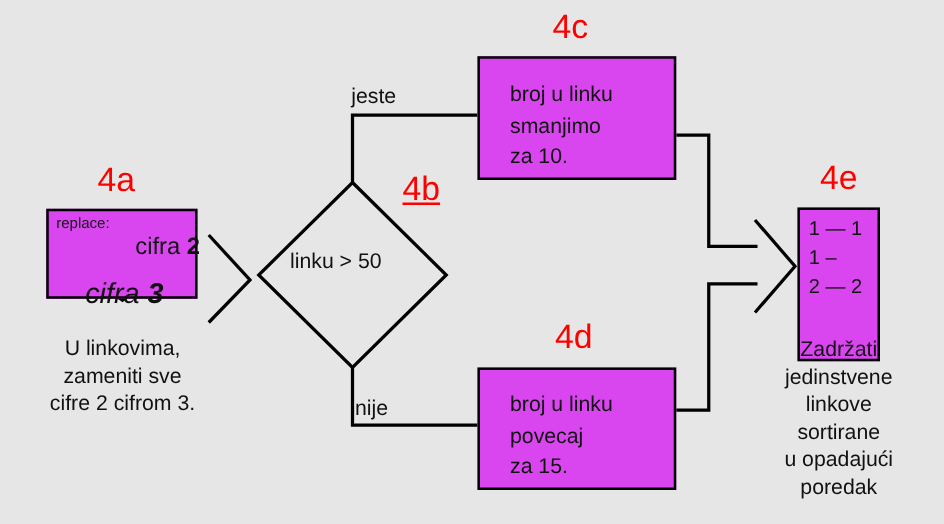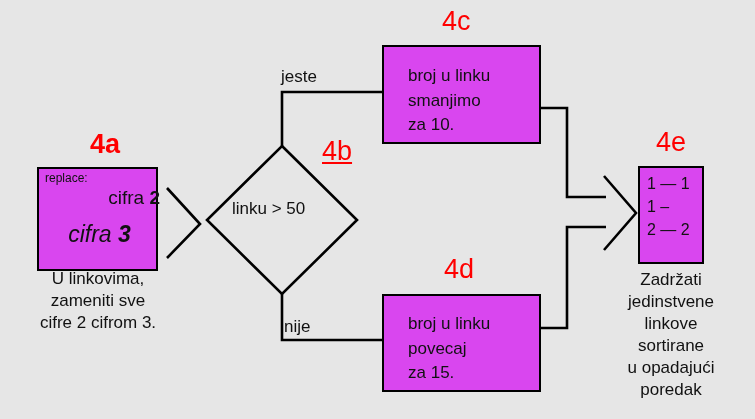--- a/index.html
+++ b/index.html
@@ -23,21 +23,21 @@
   }
 
   .box{
     position:absolute;
     border:2.5px solid #000;
     background:#d946ef;
     box-sizing:border-box;
   }
 
   
-  #box-4a{left:37px;top:167px;width:121px;height:104px;}
+  #box-4a{left:37px;top:167px;width:121px;height:72px;}
   #replace-label{
     position:absolute;left:6px;top:3px;
     font-size:12px;color:#111;line-height:1;
   }
   #cifra2{
     position:absolute;left:0;top:18px;width:121px;
     text-align:right;font-size:19px;color:#111;
   }
   #cifra3{
     position:absolute;left:0;top:52px;width:121px;
@@ -63,21 +63,21 @@
   }
 
   
   #box-4d{left:382px;top:294px;width:159px;height:98px;}
   #text-4d{
     position:absolute;left:24px;top:16px;width:135px;
     font-size:17px;color:#111;line-height:1.45;
   }
 
   
-  #box-4e{left:638px;top:166px;width:66px;height:98px;}
+  #box-4e{left:638px;top:166px;width:66px;height:123px;}
   #rows-4e{
     position:absolute;left:7px;top:4px;width:60px;
     font-size:16px;color:#111;line-height:1.45;
   }
   .e-row{display:block;white-space:pre;}
   #caption-4e{
     position:absolute;left:596px;top:269px;width:150px;
     text-align:center;font-size:17px;color:#111;line-height:1.3;
   }
 
@@ -105,21 +105,21 @@
 
     <polyline points="541,108 567,108 567,197 606,197" fill="none" stroke="#000" stroke-width="2.6"></polyline>
 
     <polyline points="541,328 567,328 567,227 606,227" fill="none" stroke="#000" stroke-width="2.6"></polyline>
 
     <polyline points="604,176 636,213 604,250" fill="none" stroke="#000" stroke-width="2.6"></polyline>
 
     <polyline points="64,216 98,240 131,214" fill="none" stroke="#000" stroke-width="2.8"></polyline>
   </svg>
 
-  <div class="steplabel" style="left:90px;top:131px;font-weight:bold;">4a</div>
+  <div class="steplabel" style="left:78px;top:131px;">4a</div>
   <div class="steplabel" style="left:322px;top:138px;text-decoration:underline;">4b</div>
   <div class="steplabel" style="left:442px;top:8px;">4c</div>
   <div class="steplabel" style="left:444px;top:256px;">4d</div>
   <div class="steplabel" style="left:656px;top:129px;">4e</div>
 
   <div class="box" id="box-4a">
     <div id="replace-label">replace:</div>
     <div id="cifra2"><span>cifra </span><span class="bold-digit">2</span></div>
     <div id="cifra3"><span>cifra </span><span class="bold-digit">3</span></div>
   </div>

